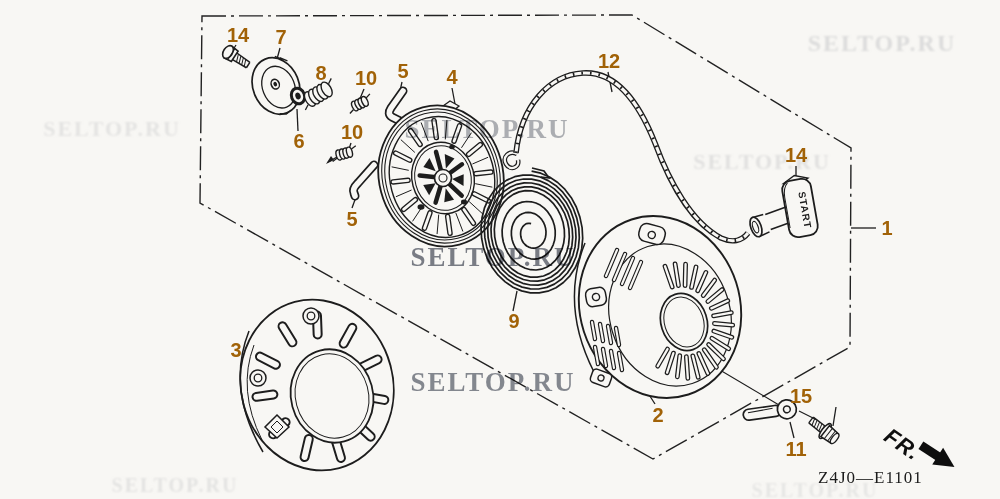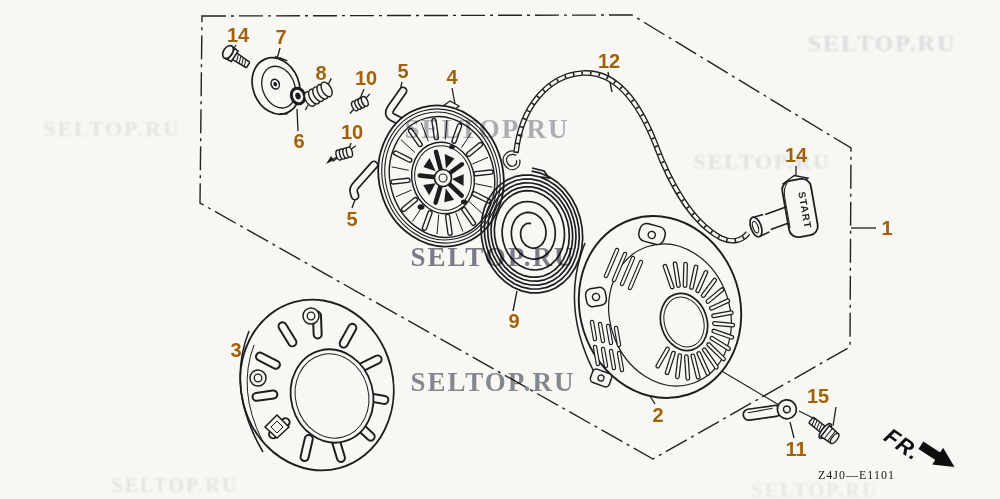--- a/index.html
+++ b/index.html
@@ -16,21 +16,21 @@
     mix-blend-mode:multiply;pointer-events:none;
   }
   .noise{filter:blur(1px);}
   .part-label{
     position:absolute;transform:translate(-50%,-50%);
     font-weight:bold;font-size:20px;color:#a16207;line-height:1;
     font-family:"Liberation Sans", sans-serif;white-space:nowrap;
   }
   #diagram-code{
     position:absolute;left:818px;top:468px;width:100px;
-    font-family:"Liberation Serif", serif;font-size:12px;color:#1b1b1b;
+    font-family:"Liberation Serif", serif;font-size:17px;color:#1b1b1b;
     letter-spacing:1px;white-space:nowrap;
   }
   #fr-label{
     position:absolute;left:894px;top:423px;
     font-weight:bold;font-style:italic;font-size:22px;color:#0e0e0e;
     transform:rotate(35deg);transform-origin:left top;letter-spacing:1px;
   }
 </style>
 </head>
 <body>
@@ -412,18 +412,18 @@
       <div class="part-label" style="left: 609px; top: 61px;">12</div>
       <div class="part-label" style="left: 796px; top: 155px;">14</div>
       <div class="part-label" style="left: 299px; top: 141px;">6</div>
       <div class="part-label" style="left: 352px; top: 132px;">10</div>
       <div class="part-label" style="left: 352px; top: 219px;">5</div>
       <div class="part-label" style="left: 514px; top: 321px;">9</div>
       <div class="part-label" style="left: 887px; top: 228px;">1</div>
       <div class="part-label" style="left: 658px; top: 415px;">2</div>
       <div class="part-label" style="left: 236px; top: 350px;">3</div>
       <div class="part-label" style="left: 796px; top: 449px;">11</div>
-      <div class="part-label" style="left: 818px; top: 396px; text-align: center;">15</div>
+      <div class="part-label" style="left: 801px; top: 396px; text-align: center;">15</div>
     </div>
 
   <div id="diagram-code">Z4J0—E1101</div>
   <div id="fr-label">FR.</div>
 </div>
 
 </body></html>

